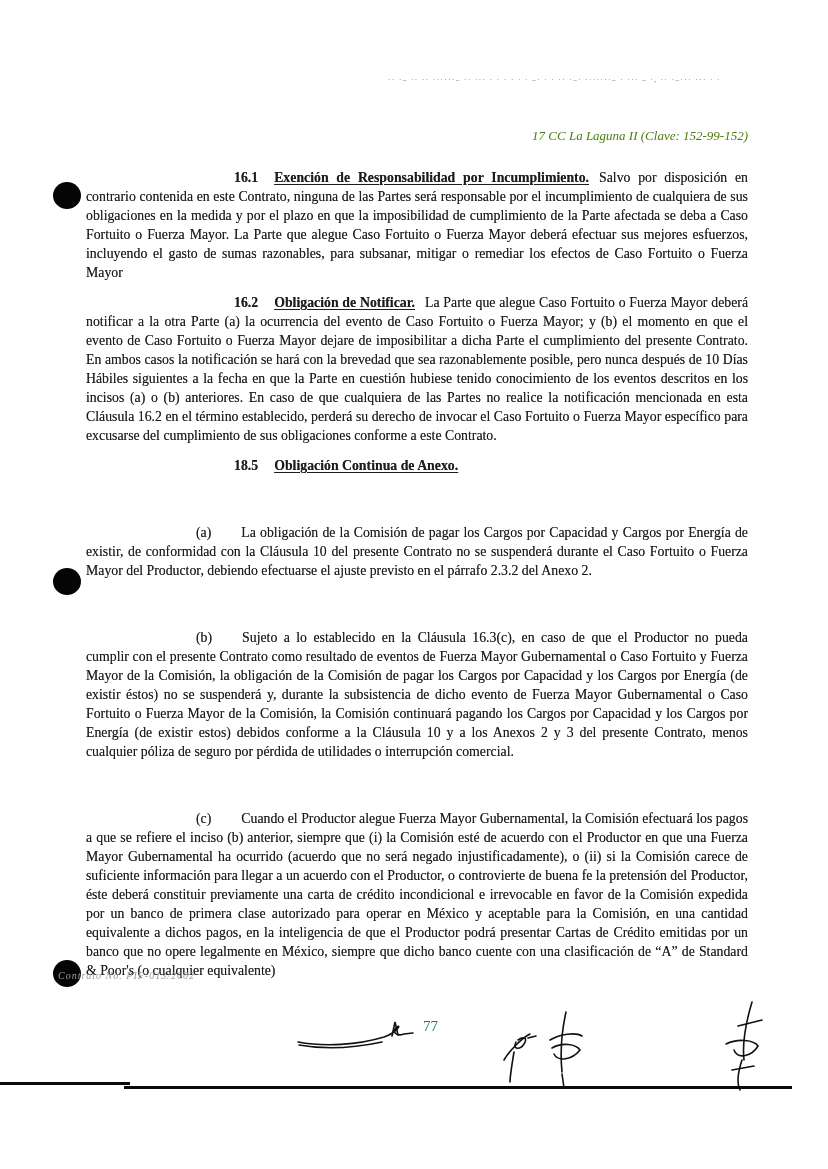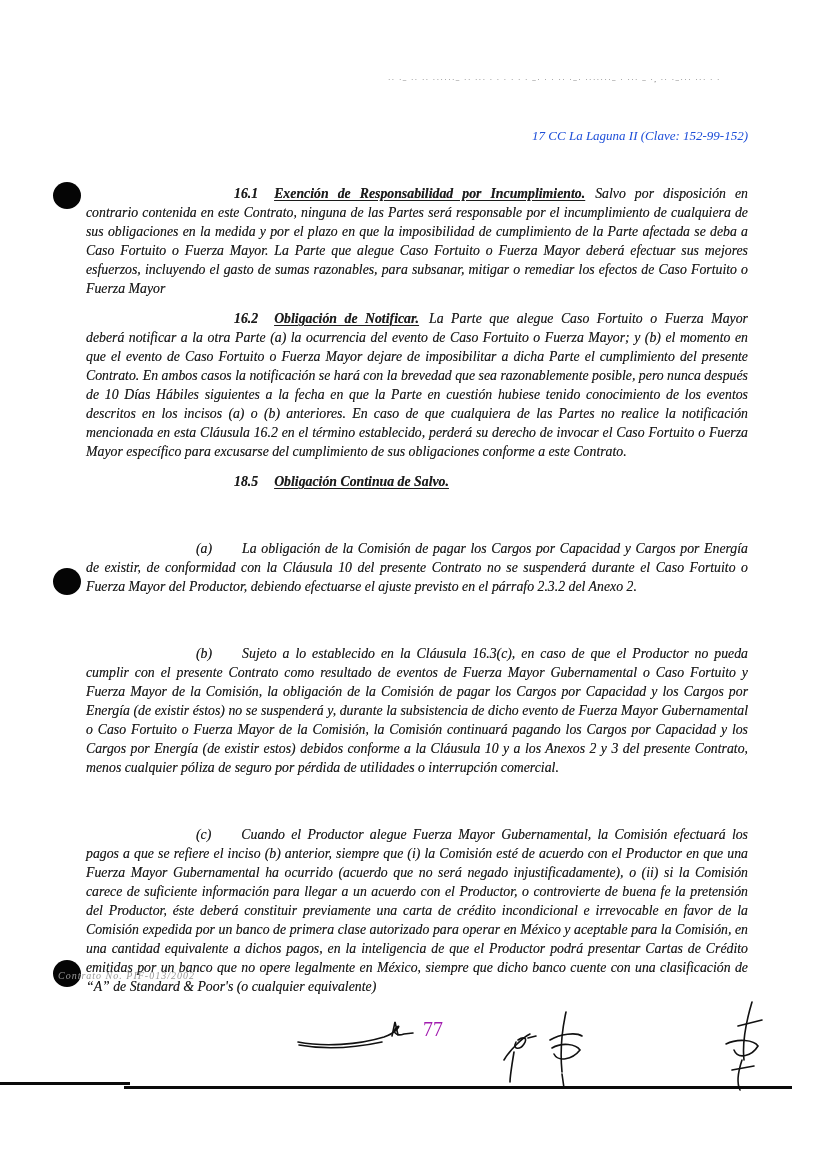--- a/index.html
+++ b/index.html
@@ -13,31 +13,30 @@
   }
   
   .noise-line{
     position:absolute;left:388px;top:76px;width:432px;height:12px;
     font-size:7px;letter-spacing:1.5px;color:#4a4a4a;
     white-space:nowrap;overflow:hidden;
     filter:blur(0.3px);
   }
   .header-ref{
     position:absolute;top:128px;left:508px;width:240px;
-    font-style:italic;font-size:13px;color:#1d4ed8;
+    font-style:italic;font-size:13px;color:#4d7c0f;
     text-align:right;filter:blur(0.35px);
     white-space:nowrap;
   }
   .content{
-    position:absolute;left:86px;top:184px;width:662px;
+    position:absolute;left:86px;top:168px;width:662px;
     font-size:13.8px;line-height:19px;
     text-align:justify;
     filter:blur(0.28px);
     text-shadow:0 0 0.4px rgba(0,0,0,0.55);
-    font-style:italic;
   }
   .content p{margin:0 0 11px 0;}
   p.sec{text-indent:148px;}
   p.sub{text-indent:110px;margin-top:48px;}
   .sec-num{font-weight:bold;padding-right:16px;}
   .sec-title{
     font-weight:bold;
     text-decoration:underline;
     text-decoration-thickness:1.4px;
     text-underline-offset:2px;
@@ -53,21 +52,21 @@
   .hole-2{left:53px;top:568px;}
   .hole-3{left:53px;top:960px;}
   
   .doc-ref{
     position:absolute;left:58px;top:970px;width:240px;
     font-size:10px;font-style:italic;color:#9a9a9a;
     filter:blur(0.7px);letter-spacing:1px;white-space:nowrap;
   }
   .page-number{
     position:absolute;left:423px;top:1018px;
-    font-size:20px;color:#a21caf;filter:blur(0.25px);
+    font-size:15px;color:#15803d;filter:blur(0.25px);
   }
   .sig{position:absolute;}
   .sig path{fill:none;stroke:#111;stroke-width:1.6;stroke-linecap:round;}
   .sig-a{left:296px;top:1018px;}
   .sig-b{left:494px;top:1026px;}
   .sig-c{left:542px;top:1008px;}
   .sig-d{left:710px;top:998px;}
   .rule{position:absolute;background:#0a0a0a;}
   .rule-1{left:0px;top:1082px;width:130px;height:3px;}
   .rule-2{left:124px;top:1086px;width:668px;height:2.5px;}
@@ -84,21 +83,21 @@
   <span class="punch-hole hole-1"></span>
   <span class="punch-hole hole-2"></span>
   <span class="punch-hole hole-3"></span>
 
   <div class="content">
 
     <p class="sec"><span class="sec-num">16.1</span><span class="sec-title">Exención de Responsabilidad por Incumplimiento.</span><span>Salvo por disposición en contrario contenida en este Contrato, ninguna de las Partes será responsable por el incumplimiento de cualquiera de sus obligaciones en la medida y por el plazo en que la imposibilidad de cumplimiento de la Parte afectada se deba a Caso Fortuito o Fuerza Mayor. La Parte que alegue Caso Fortuito o Fuerza Mayor deberá efectuar sus mejores esfuerzos, incluyendo el gasto de sumas razonables, para subsanar, mitigar o remediar los efectos de Caso Fortuito o Fuerza Mayor</span></p>
 
     <p class="sec"><span class="sec-num">16.2</span><span class="sec-title">Obligación de Notificar.</span><span>La Parte que alegue Caso Fortuito o Fuerza Mayor deberá notificar a la otra Parte (a) la ocurrencia del evento de Caso Fortuito o Fuerza Mayor; y (b) el momento en que el evento de Caso Fortuito o Fuerza Mayor dejare de imposibilitar a dicha Parte el cumplimiento del presente Contrato. En ambos casos la notificación se hará con la brevedad que sea razonablemente posible, pero nunca después de 10 Días Hábiles siguientes a la fecha en que la Parte en cuestión hubiese tenido conocimiento de los eventos descritos en los incisos (a) o (b) anteriores. En caso de que cualquiera de las Partes no realice la notificación mencionada en esta Cláusula 16.2 en el término establecido, perderá su derecho de invocar el Caso Fortuito o Fuerza Mayor específico para excusarse del cumplimiento de sus obligaciones conforme a este Contrato.</span></p>
 
-    <p class="sec"><span class="sec-num">18.5</span><span class="sec-title">Obligación Continua de Salvo.</span></p>
+    <p class="sec"><span class="sec-num">18.5</span><span class="sec-title">Obligación Continua de Anexo.</span></p>
 
     <p class="sub"><span class="sub-label">(a)</span><span>La obligación de la Comisión de pagar los Cargos por Capacidad y Cargos por Energía de existir, de conformidad con la Cláusula 10 del presente Contrato no se suspenderá durante el Caso Fortuito o Fuerza Mayor del Productor, debiendo efectuarse el ajuste previsto en el párrafo 2.3.2 del Anexo 2.</span></p>
 
     <p class="sub"><span class="sub-label">(b)</span><span>Sujeto a lo establecido en la Cláusula 16.3(c), en caso de que el Productor no pueda cumplir con el presente Contrato como resultado de eventos de Fuerza Mayor Gubernamental o Caso Fortuito y Fuerza Mayor de la Comisión, la obligación de la Comisión de pagar los Cargos por Capacidad y los Cargos por Energía (de existir éstos) no se suspenderá y, durante la subsistencia de dicho evento de Fuerza Mayor Gubernamental o Caso Fortuito o Fuerza Mayor de la Comisión, la Comisión continuará pagando los Cargos por Capacidad y los Cargos por Energía (de existir estos) debidos conforme a la Cláusula 10 y a los Anexos 2 y 3 del presente Contrato, menos cualquier póliza de seguro por pérdida de utilidades o interrupción comercial.</span></p>
 
     <p class="sub"><span class="sub-label">(c)</span><span>Cuando el Productor alegue Fuerza Mayor Gubernamental, la Comisión efectuará los pagos a que se refiere el inciso (b) anterior, siempre que (i) la Comisión esté de acuerdo con el Productor en que una Fuerza Mayor Gubernamental ha ocurrido (acuerdo que no será negado injustificadamente), o (ii) si la Comisión carece de suficiente información para llegar a un acuerdo con el Productor, o controvierte de buena fe la pretensión del Productor, éste deberá constituir previamente una carta de crédito incondicional e irrevocable en favor de la Comisión expedida por un banco de primera clase autorizado para operar en México y aceptable para la Comisión, en una cantidad equivalente a dichos pagos, en la inteligencia de que el Productor podrá presentar Cartas de Crédito emitidas por un banco que no opere legalmente en México, siempre que dicho banco cuente con una clasificación de “A” de Standard &amp; Poor's (o cualquier equivalente)</span></p>
 
   </div>
 
   <div class="doc-ref">Contrato No. PIF-013/2002</div>

